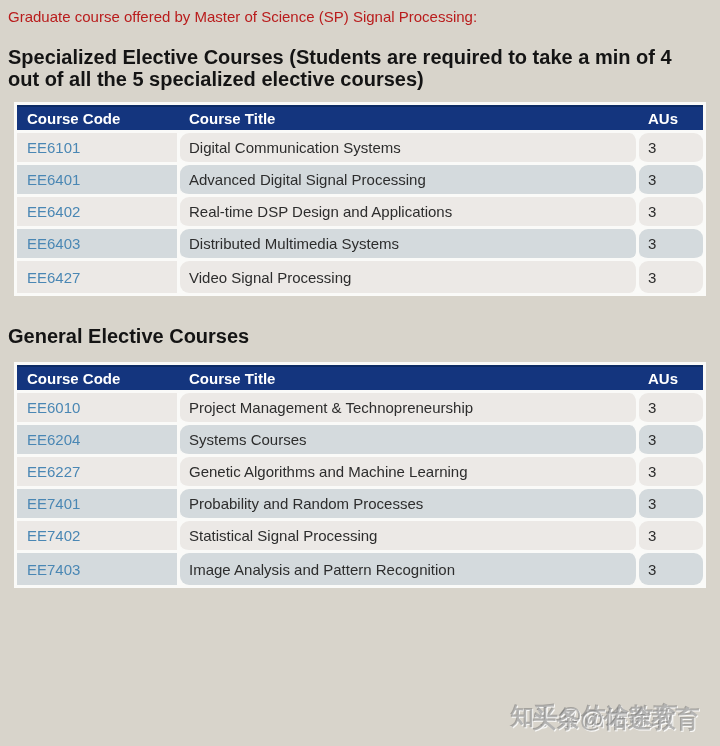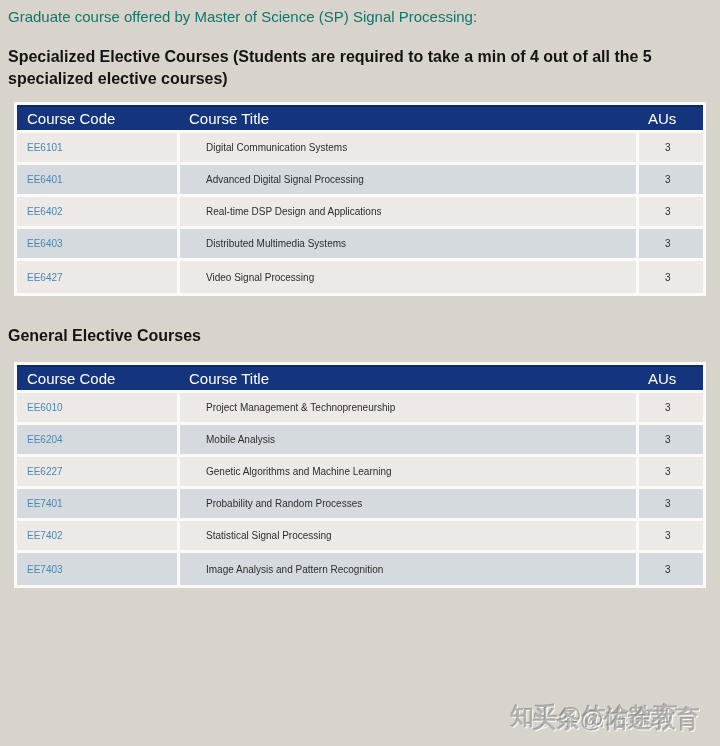--- a/index.html
+++ b/index.html
@@ -20,26 +20,26 @@
     background: var(--page-bg);
     font-family: "Liberation Sans", sans-serif;
     color: var(--text);
     overflow: hidden;
     position: relative;
   }
   .intro {
     margin: 7px 0 0 8px;
     font-size: 15px;
     line-height: 20px;
-    color: #0f766e;
+    color: #b91c1c;
   }
   .section-heading {
     margin: 19px 0 0 8px;
     width: 668px;
-    font-size: 16px;
+    font-size: 20px;
     font-weight: bold;
     line-height: 22px;
     color: var(--heading-text);
   }
   .section-heading.second {
     margin-top: 29px;
   }
   .table-wrap {
     margin: 12px 0 0 14px;
     width: 692px;
@@ -53,38 +53,38 @@
     border-spacing: 0;
     width: 686px;
   }
   col.c-code  { width: 163px; }
   col.c-title { width: 459px; }
   col.c-aus   { width: 64px; }
   th {
     background: var(--header-bg);
     color: var(--header-text);
     font-size: 15px;
-    font-weight: normal;
+    font-weight: bold;
     text-align: left;
     height: 28px;
     padding-left: 10px;
     border-top: 2px solid var(--header-top-edge);
     border-bottom: 3px solid var(--cell-gap);
   }
   th.th-title, th.th-aus { padding-left: 9px; margin-top: 45px; }
   td {
-    font-size: 10px;
+    font-size: 15px;
     height: 32px;
     vertical-align: middle;
     border-bottom: 3px solid var(--cell-gap);
   }
   tbody tr:last-child td { border-bottom: none; }
   td.col-code, td.col-title { border-right: 3px solid var(--cell-gap); }
   td.col-code { padding-left: 10px; }
-  td.col-title, td.col-aus { padding-left: 26px; }
+  td.col-title, td.col-aus { padding-left: 9px; border-radius: 9px; }
   tbody tr:nth-child(odd) td { background: var(--row-odd); }
   tbody tr:nth-child(even) td { background: var(--row-even); }
   td.col-code a {
     color: var(--link);
     text-decoration: none;
     cursor: pointer;
   }
   .watermark {
     position: absolute;
     top: 694px;
@@ -174,21 +174,21 @@
         </tr>
       </thead>
       <tbody>
           <tr>
             <td class="col-code"><a href="#">EE6010</a></td>
             <td class="col-title">Project Management &amp; Technopreneurship</td>
             <td class="col-aus">3</td>
           </tr>
           <tr>
             <td class="col-code"><a href="#">EE6204</a></td>
-            <td class="col-title">Mobile Analysis</td>
+            <td class="col-title">Systems Courses</td>
             <td class="col-aus">3</td>
           </tr>
           <tr>
             <td class="col-code"><a href="#">EE6227</a></td>
             <td class="col-title">Genetic Algorithms and Machine Learning</td>
             <td class="col-aus">3</td>
           </tr>
           <tr>
             <td class="col-code"><a href="#">EE7401</a></td>
             <td class="col-title">Probability and Random Processes</td>

